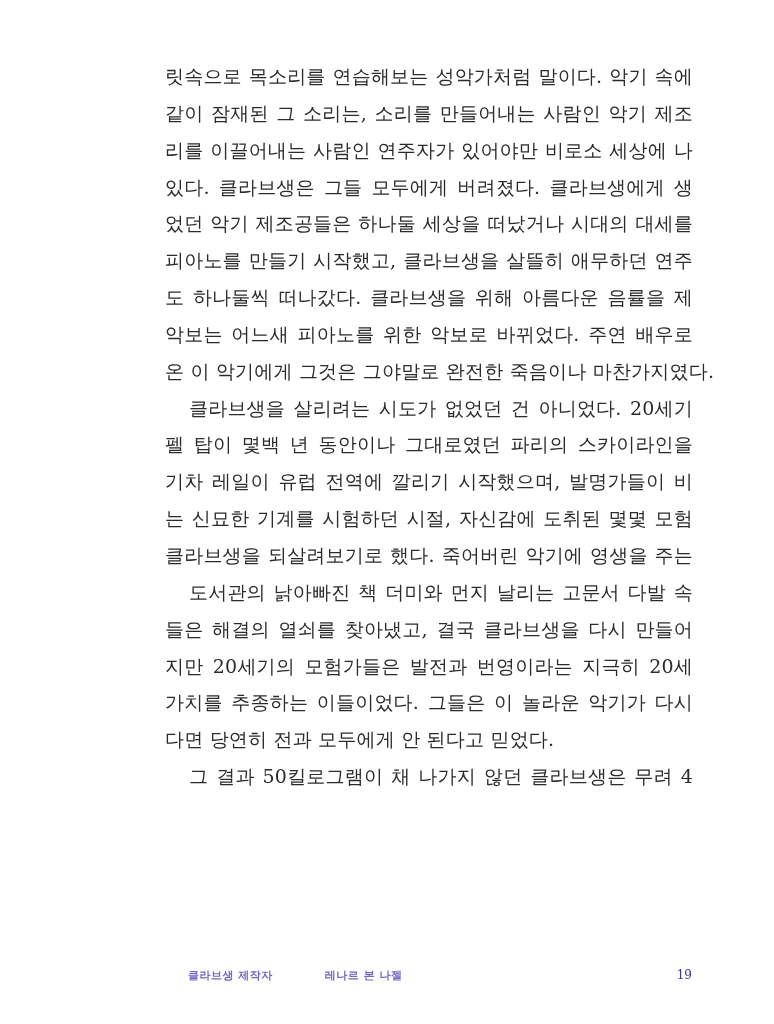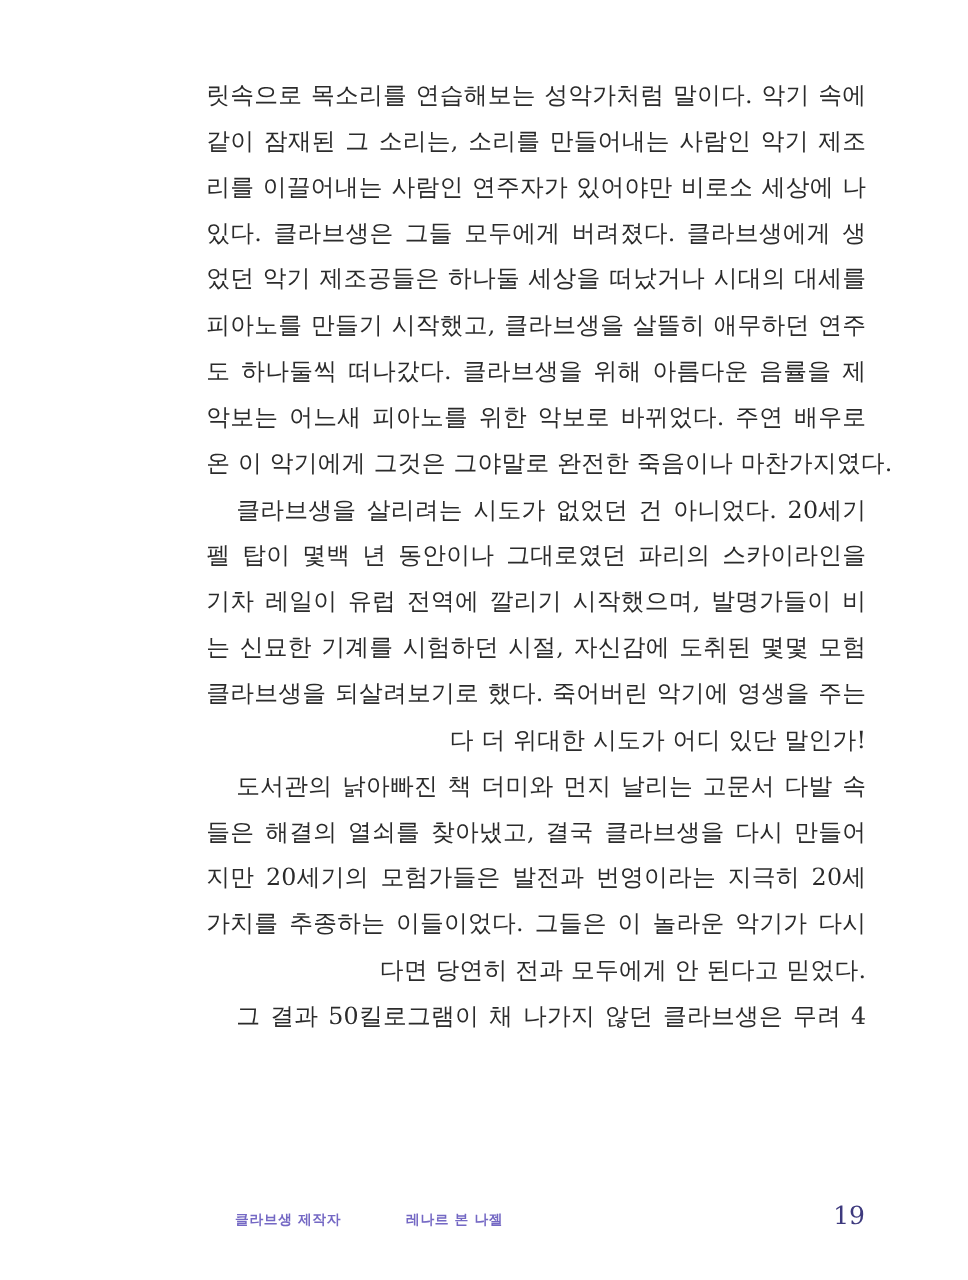--- a/index.html
+++ b/index.html
@@ -27,21 +27,21 @@
     top: 58px;
     width: 528px;
     color: #2b2b2b;
   }
   .line {
     font-size: 19px;
     height: 36.85px;
     line-height: 36.85px;
     white-space: nowrap;
     letter-spacing: 0.2px;
-    text-align: right;
+    text-align: left;
   }
   .line.justify {
     white-space: normal;
     text-align: justify;
     text-align-last: justify;
     overflow: hidden;
   }
   .line.indent {
     text-indent: 24px;
   }
@@ -62,21 +62,21 @@
     margin-left: 20px;
   }
   .footer .author-name {
     margin-left: 52px;
   }
   .footer .spacer {
     flex: 1;
   }
   .footer .page-number {
     font-family: "DejaVu Serif", "Liberation Serif", serif;
-    font-size: 20px;
+    font-size: 12px;
   }
 </style>
 </head>
 <body style="background: rgb(255, 255, 255);">
 
 <div class="page">
 
   <div class="text-block" style="color: rgb(43, 43, 43);">
       <div class="line justify">릿속으로 목소리를 연습해보는 성악가처럼 말이다. 악기 속에 감쪽</div>
       <div class="line justify">같이 잠재된 그 소리는, 소리를 만들어내는 사람인 악기 제조공과 소</div>
@@ -85,21 +85,20 @@
       <div class="line justify">었던 악기 제조공들은 하나둘 세상을 떠났거나 시대의 대세를 따라</div>
       <div class="line justify">피아노를 만들기 시작했고, 클라브생을 살뜰히 애무하던 연주자들</div>
       <div class="line justify">도 하나둘씩 떠나갔다. 클라브생을 위해 아름다운 음률을 제공하던</div>
       <div class="line justify">악보는 어느새 피아노를 위한 악보로 바뀌었다. 주연 배우로만 살아</div>
       <div class="line">온 이 악기에게 그것은 그야말로 완전한 죽음이나 마찬가지였다.</div>
       <div class="line indent justify">클라브생을 살리려는 시도가 없었던 건 아니었다. 20세기 초, 에</div>
       <div class="line justify">펠 탑이 몇백 년 동안이나 그대로였던 파리의 스카이라인을 바꾸고,</div>
       <div class="line justify">기차 레일이 유럽 전역에 깔리기 시작했으며, 발명가들이 비행기라</div>
       <div class="line justify">는 신묘한 기계를 시험하던 시절, 자신감에 도취된 몇몇 모험가들이</div>
       <div class="line justify">클라브생을 되살려보기로 했다. 죽어버린 악기에 영생을 주는 것보</div>
-      <div class="line">다 더 위대한 시도가 어디 있단 말인가!</div>
       <div class="line indent justify">도서관의 낡아빠진 책 더미와 먼지 날리는 고문서 다발 속에서 그</div>
       <div class="line justify">들은 해결의 열쇠를 찾아냈고, 결국 클라브생을 다시 만들어냈다. 하</div>
       <div class="line justify">지만 20세기의 모험가들은 발전과 번영이라는 지극히 20세기적인</div>
       <div class="line justify">가치를 추종하는 이들이었다. 그들은 이 놀라운 악기가 다시 태어난</div>
       <div class="line">다면 당연히 전과 모두에게 안 된다고 믿었다.</div>
       <div class="line indent justify">그 결과 50킬로그램이 채 나가지 않던 클라브생은 무려 4백 킬로</div>
     </div>
 
   <div class="footer">
     <span class="book-title" style="color: rgb(116, 104, 196);">클라브생 제작자</span>

